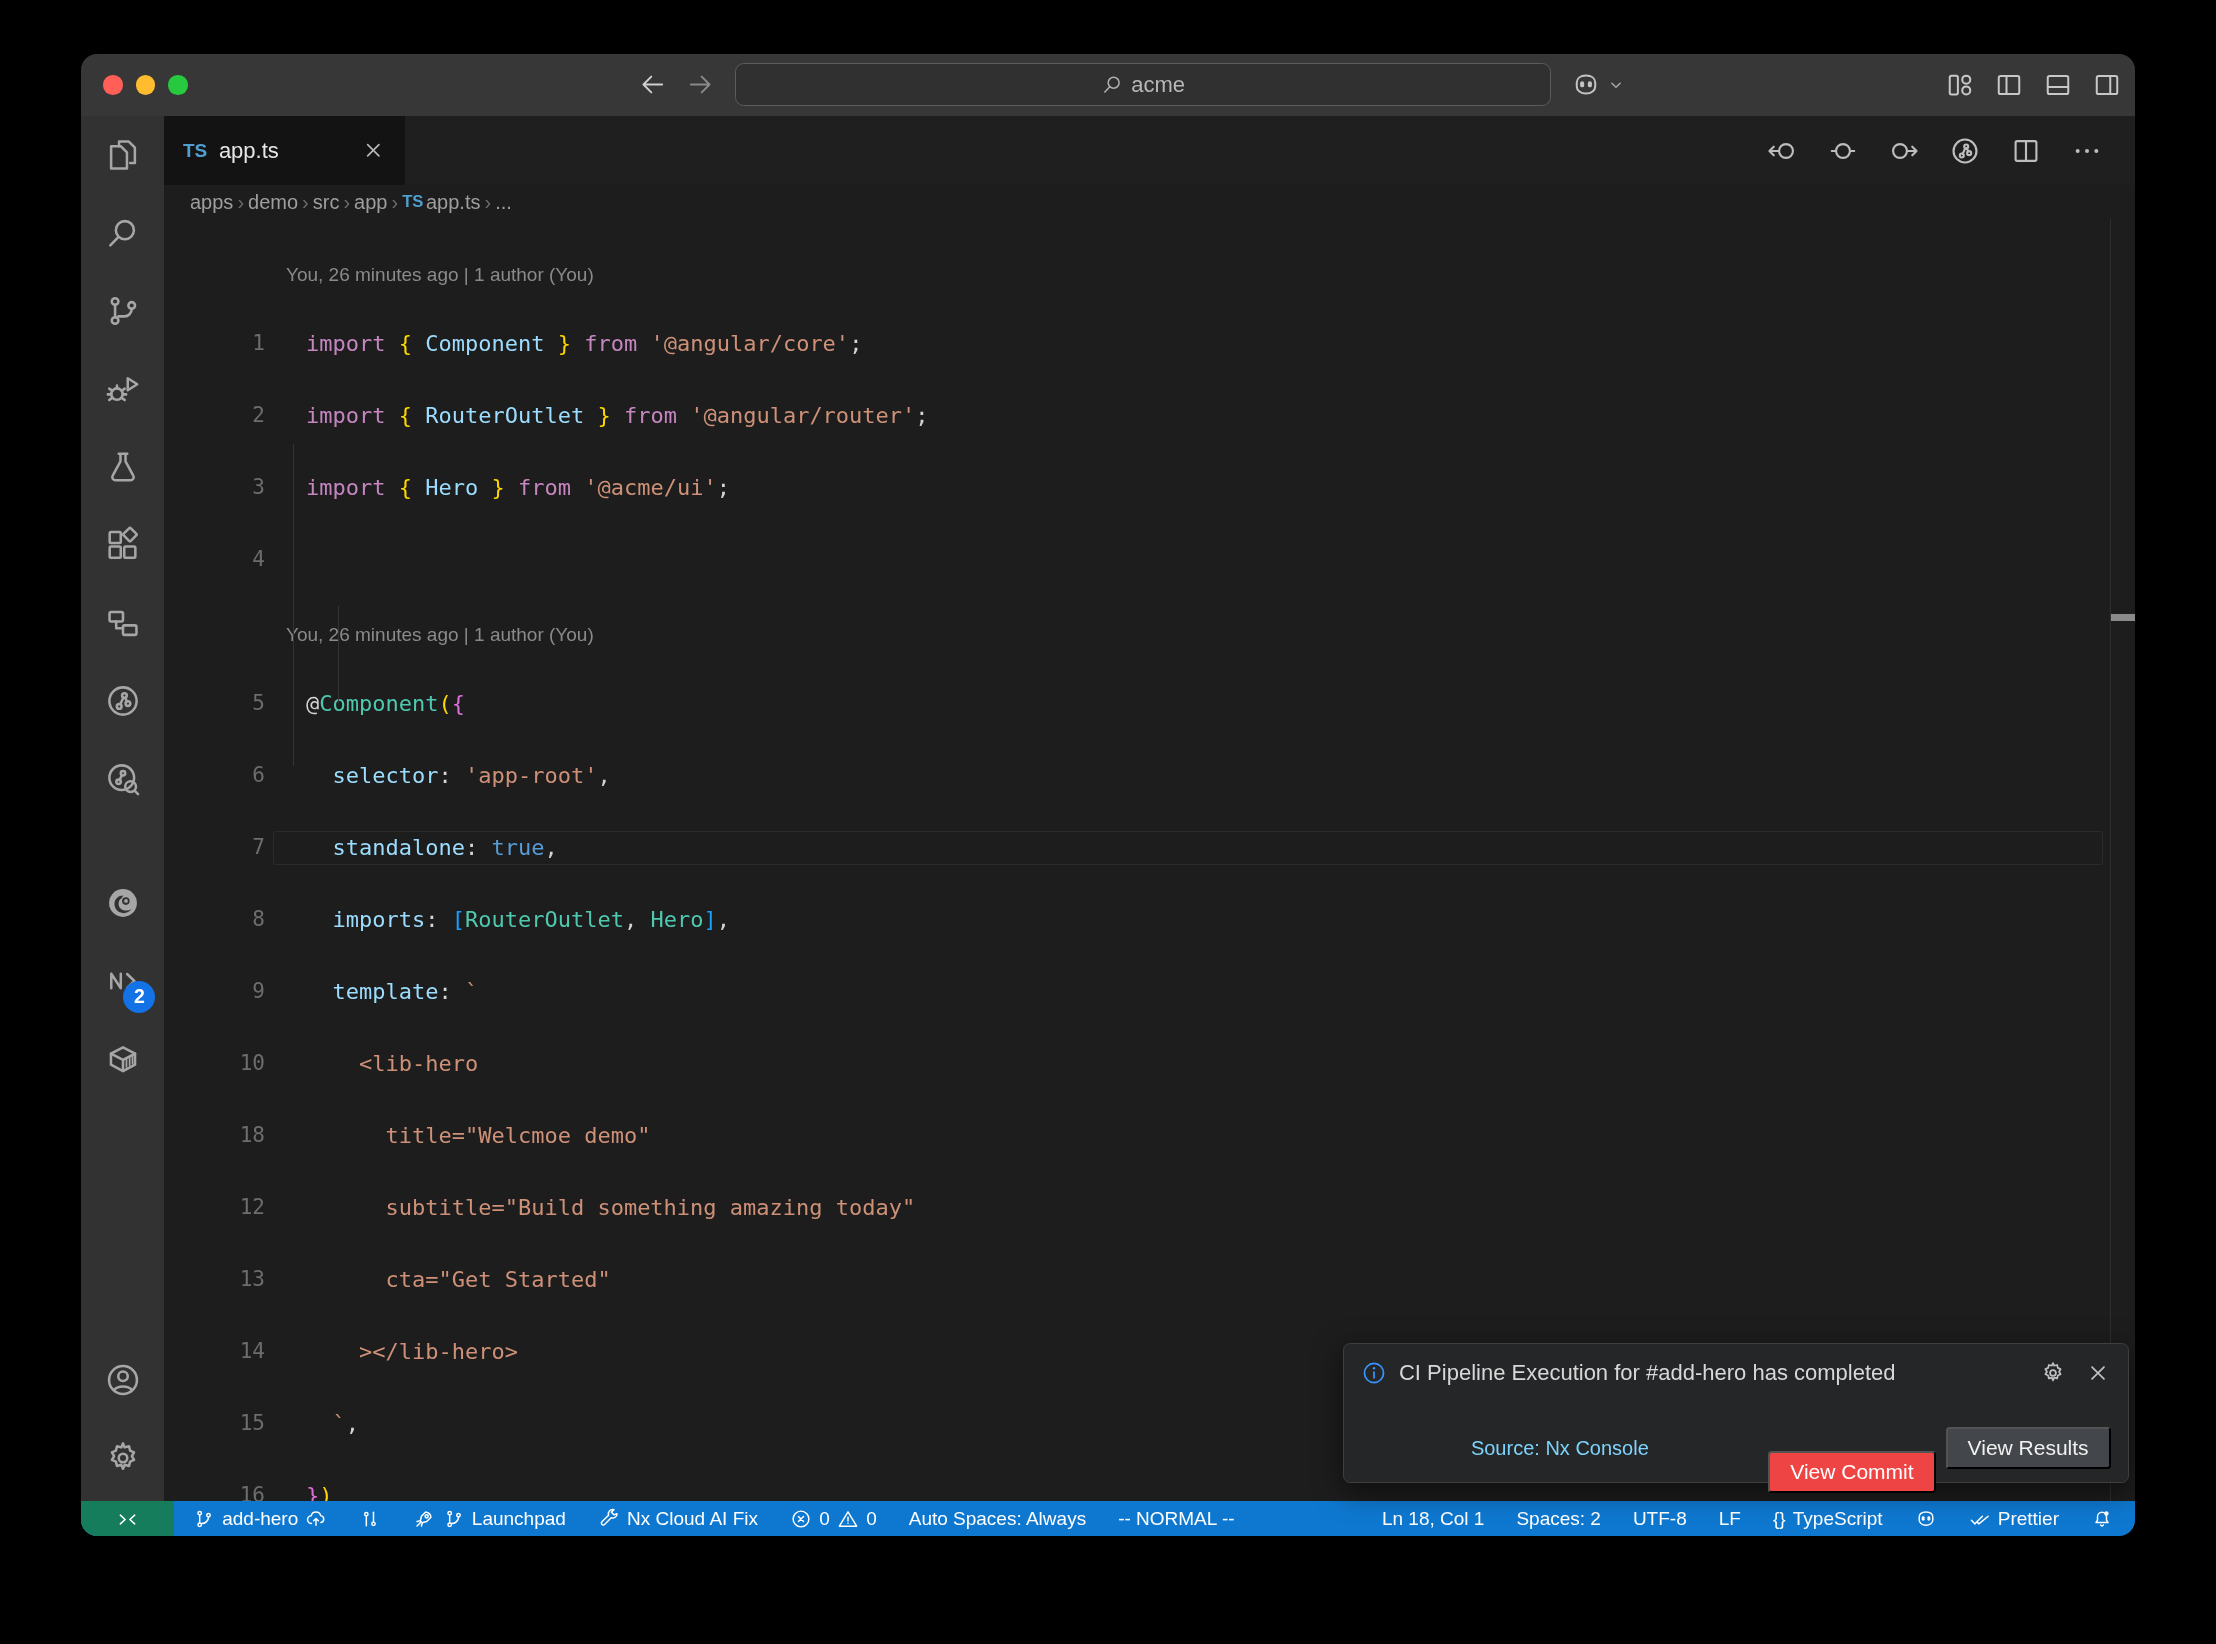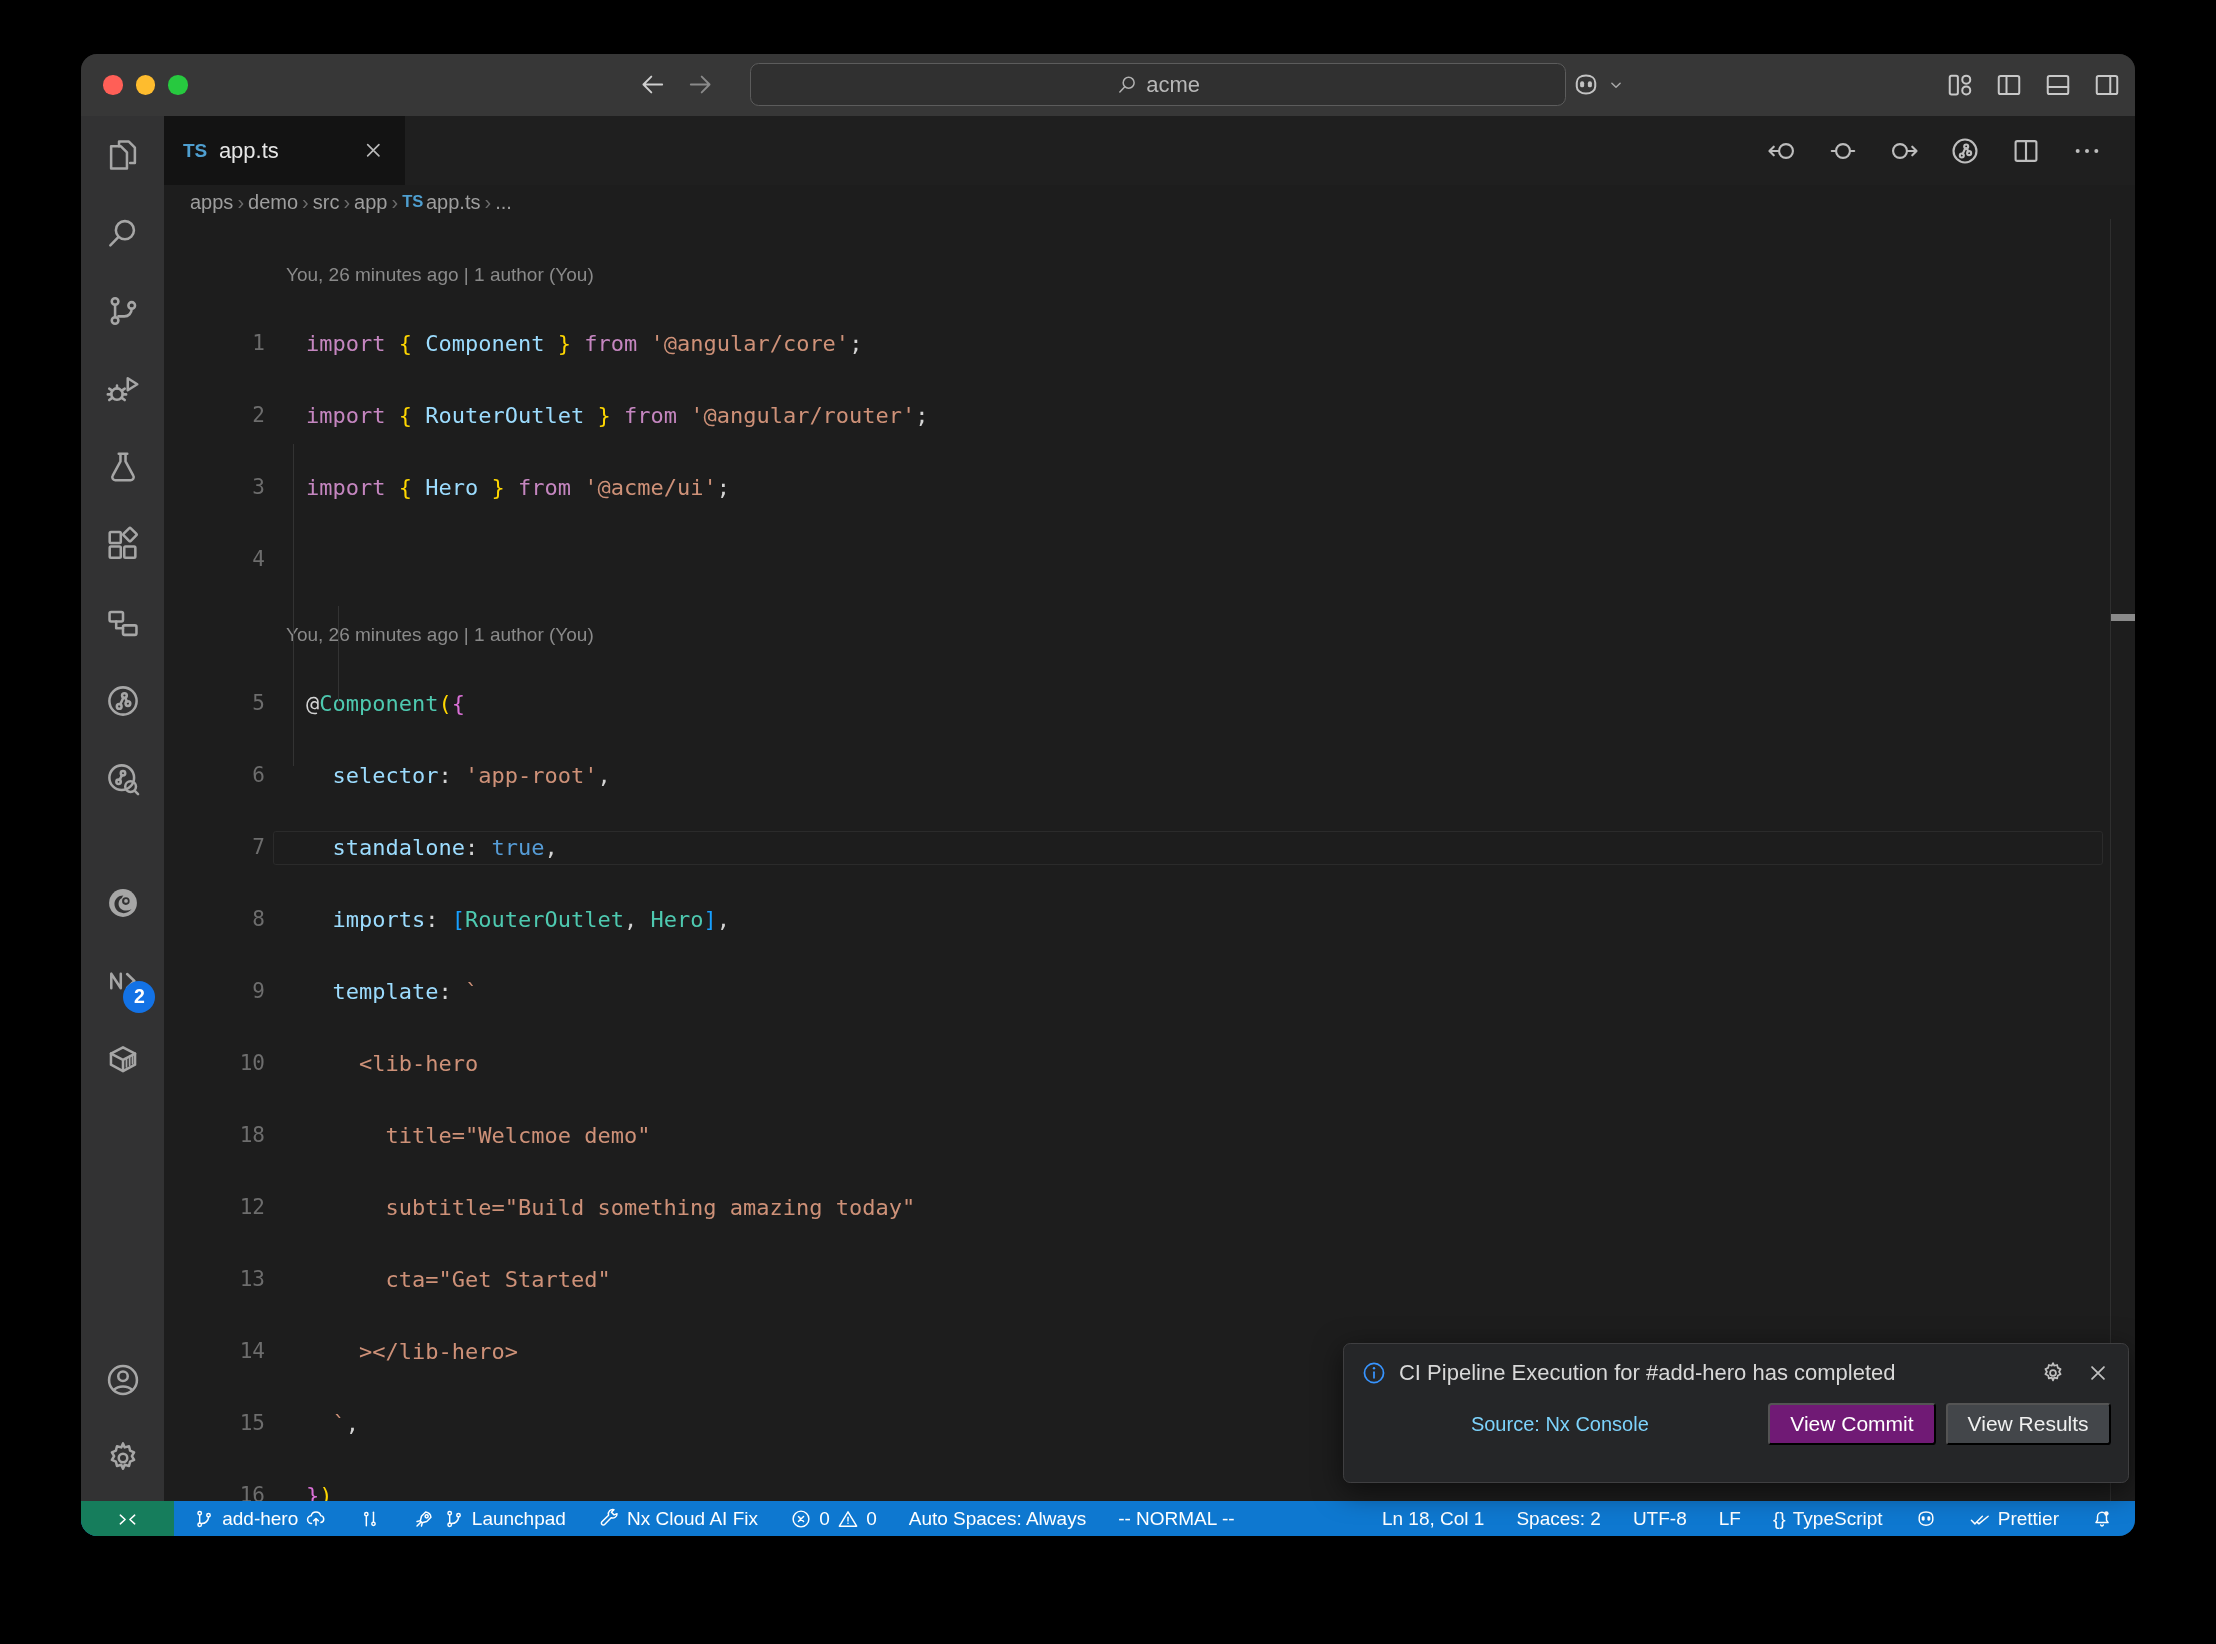--- a/index.html
+++ b/index.html
@@ -6,21 +6,21 @@
     font-family:"Liberation Sans",sans-serif;-webkit-font-smoothing:antialiased;}
   .window{position:absolute;left:81px;top:54px;width:2054px;height:1482px;background:#1d1d1d;
     border-radius:16px;overflow:hidden;box-shadow:0 29px 87px rgba(0,0,0,.8);}
   
   .titlebar{position:relative;height:62px;background:#373737;}
   .lights{position:absolute;left:22px;top:21px;display:flex;gap:13px;}
   .light{width:19.5px;height:19.5px;border-radius:50%;}
   .nav{position:absolute;left:557px;top:16px;display:flex;gap:19px;}
   .navicon{width:29px;height:29px;color:#cfcfcf;}
   .navicon.dim{color:#8a8a8a;}
-  .searchbox{position:absolute;left:669px;top:9.4px;width:814px;height:41px;background:#303030;
+  .searchbox{position:absolute;left:654px;top:9.4px;width:814px;height:41px;background:#303030;
     border:1.4px solid #5c5c5c;border-radius:8.7px;display:flex;align-items:center;justify-content:center;
     gap:7.2px;color:#b8b8b8;font-size:22px;}
   .searchbox .icon{width:23px;height:23px;color:#b0b0b0;}
   .copilot-group{position:absolute;left:1490px;top:16px;display:flex;align-items:center;gap:4.3px;color:#c4c4c4;}
   .copilot-group .icon{width:30px;height:30px;}
   .copilot-group .chev{width:22px;height:22px;color:#a8a8a8;}
   .tl-right{position:absolute;right:13px;top:16px;display:flex;gap:19px;color:#c8c8c8;}
   .tl-right .icon{width:30px;height:30px;}
   
   .main{display:flex;height:1385px;}
@@ -601,19 +601,19 @@
           </svg>
         </span>
       <span class="tbtn icon">
           <svg viewBox="0 0 24 24" fill="none" stroke="currentColor" stroke-width="1.6" stroke-linecap="round" stroke-linejoin="round">
             <path d="M6.5 6.5l11 11M17.5 6.5l-11 11"></path>
           </svg>
         </span>
     </div>
     <div class="toast-row2">
       <span class="toast-src">Source: Nx Console</span>
-      <button class="btn primary" id="btn-primary" style="background: #701a75;">View Commit</button>
+      <button class="btn primary" id="btn-primary" style="background: #ef4444; margin-top: 48px;">View Commit</button>
       <button class="btn secondary">View Results</button>
     </div>
   </div>
 
 </div>
 
 
 </body></html>

